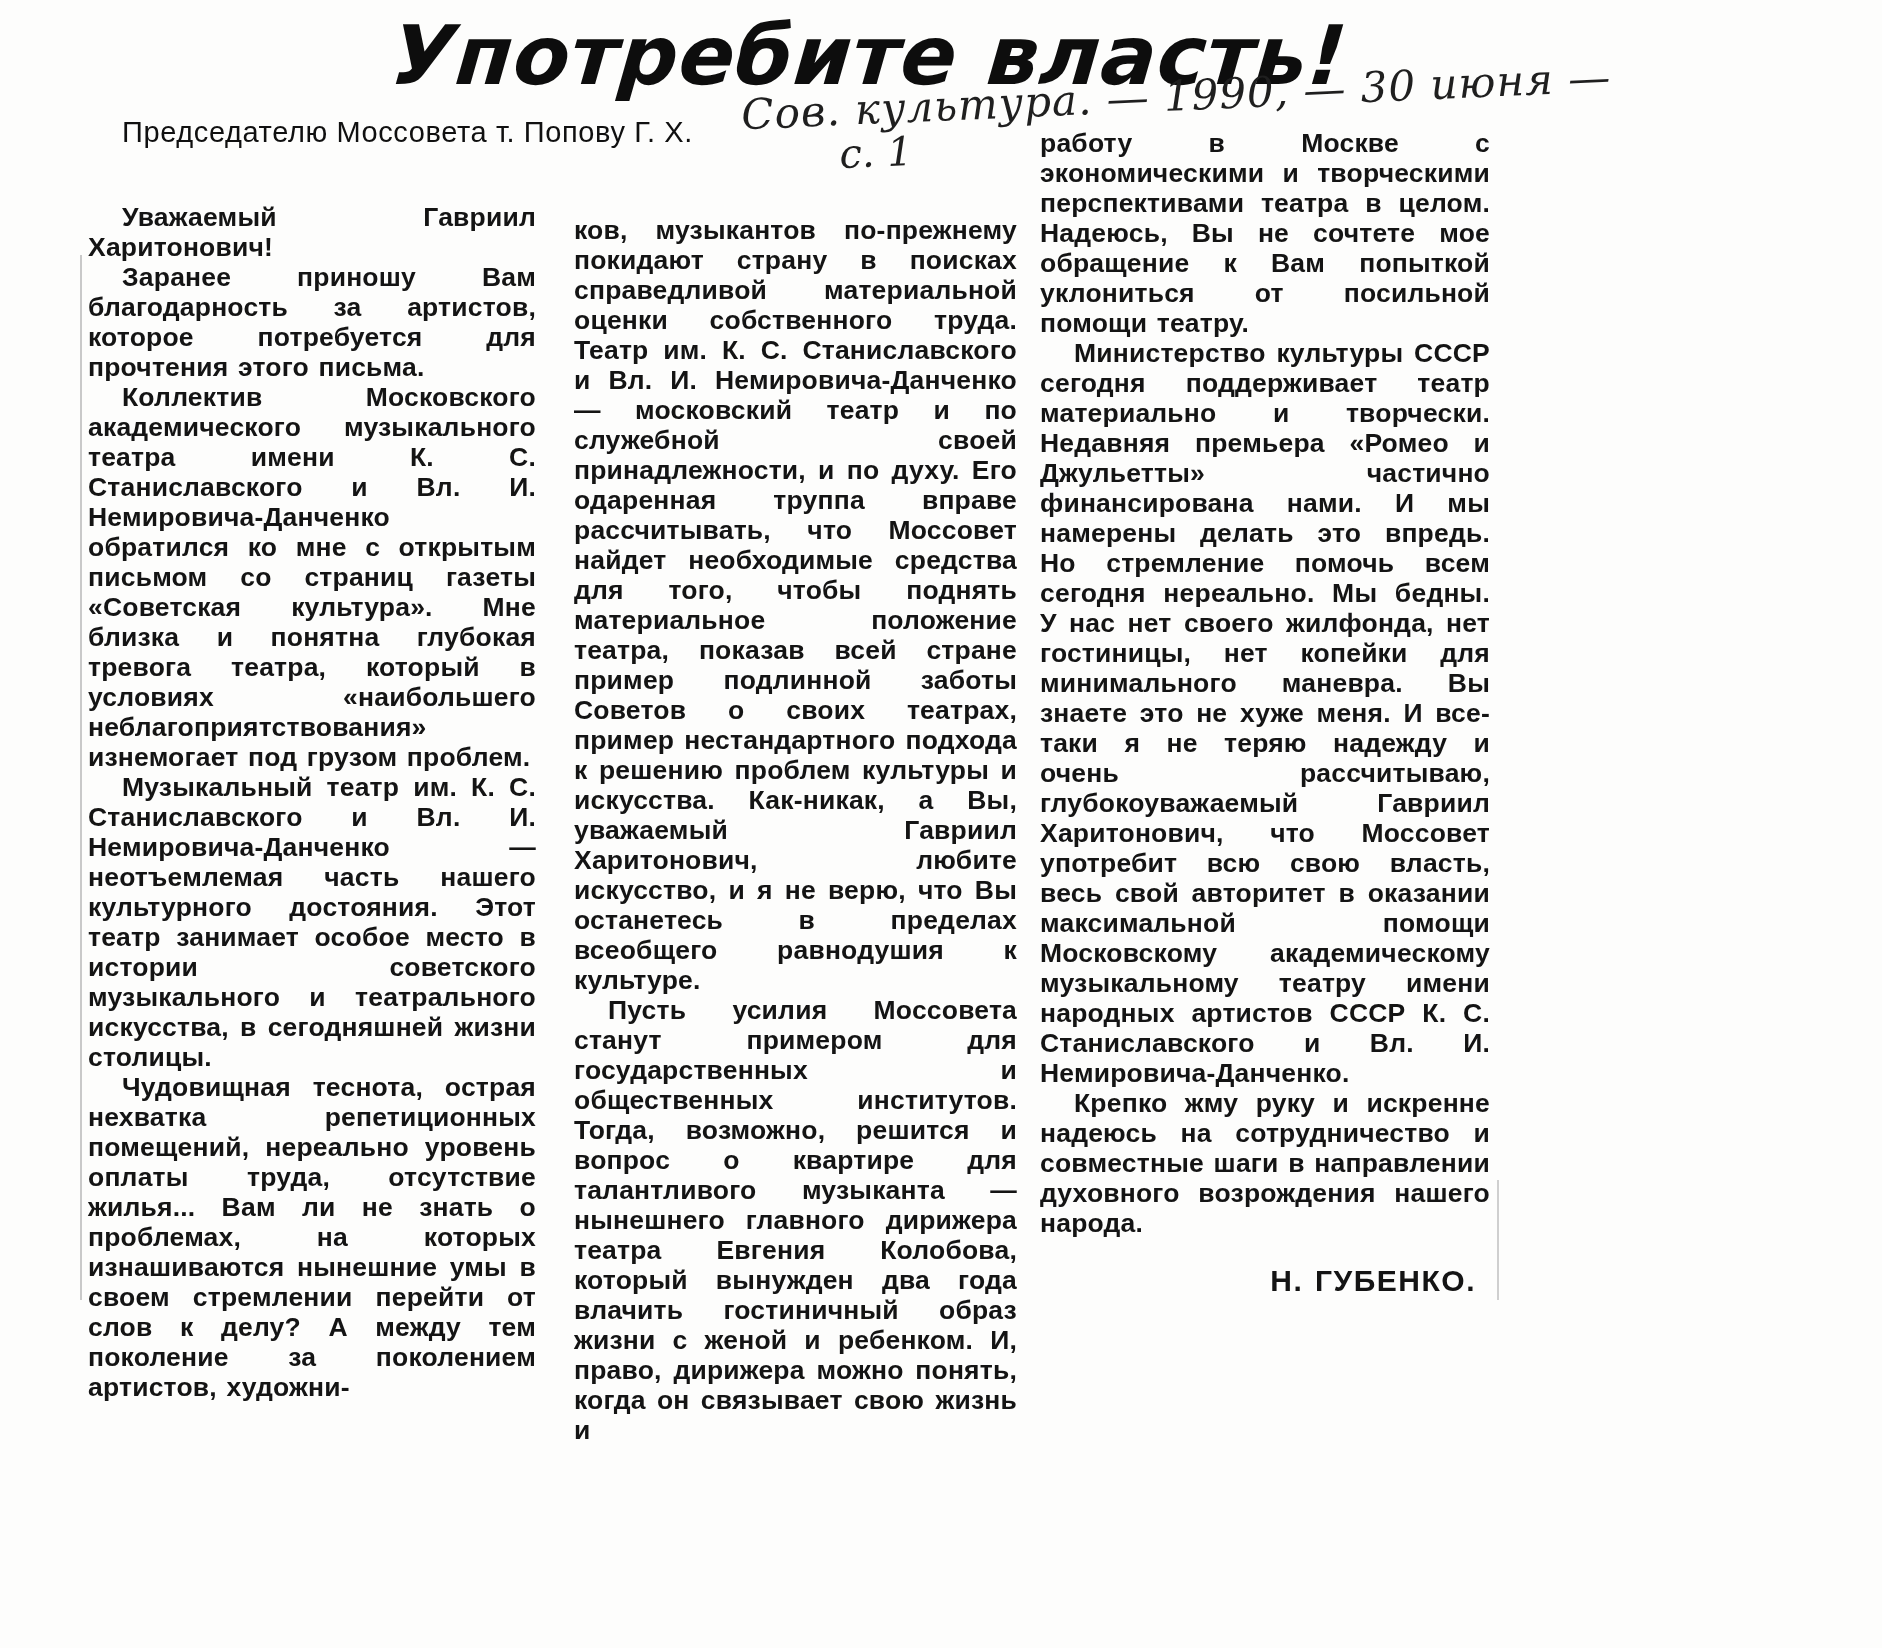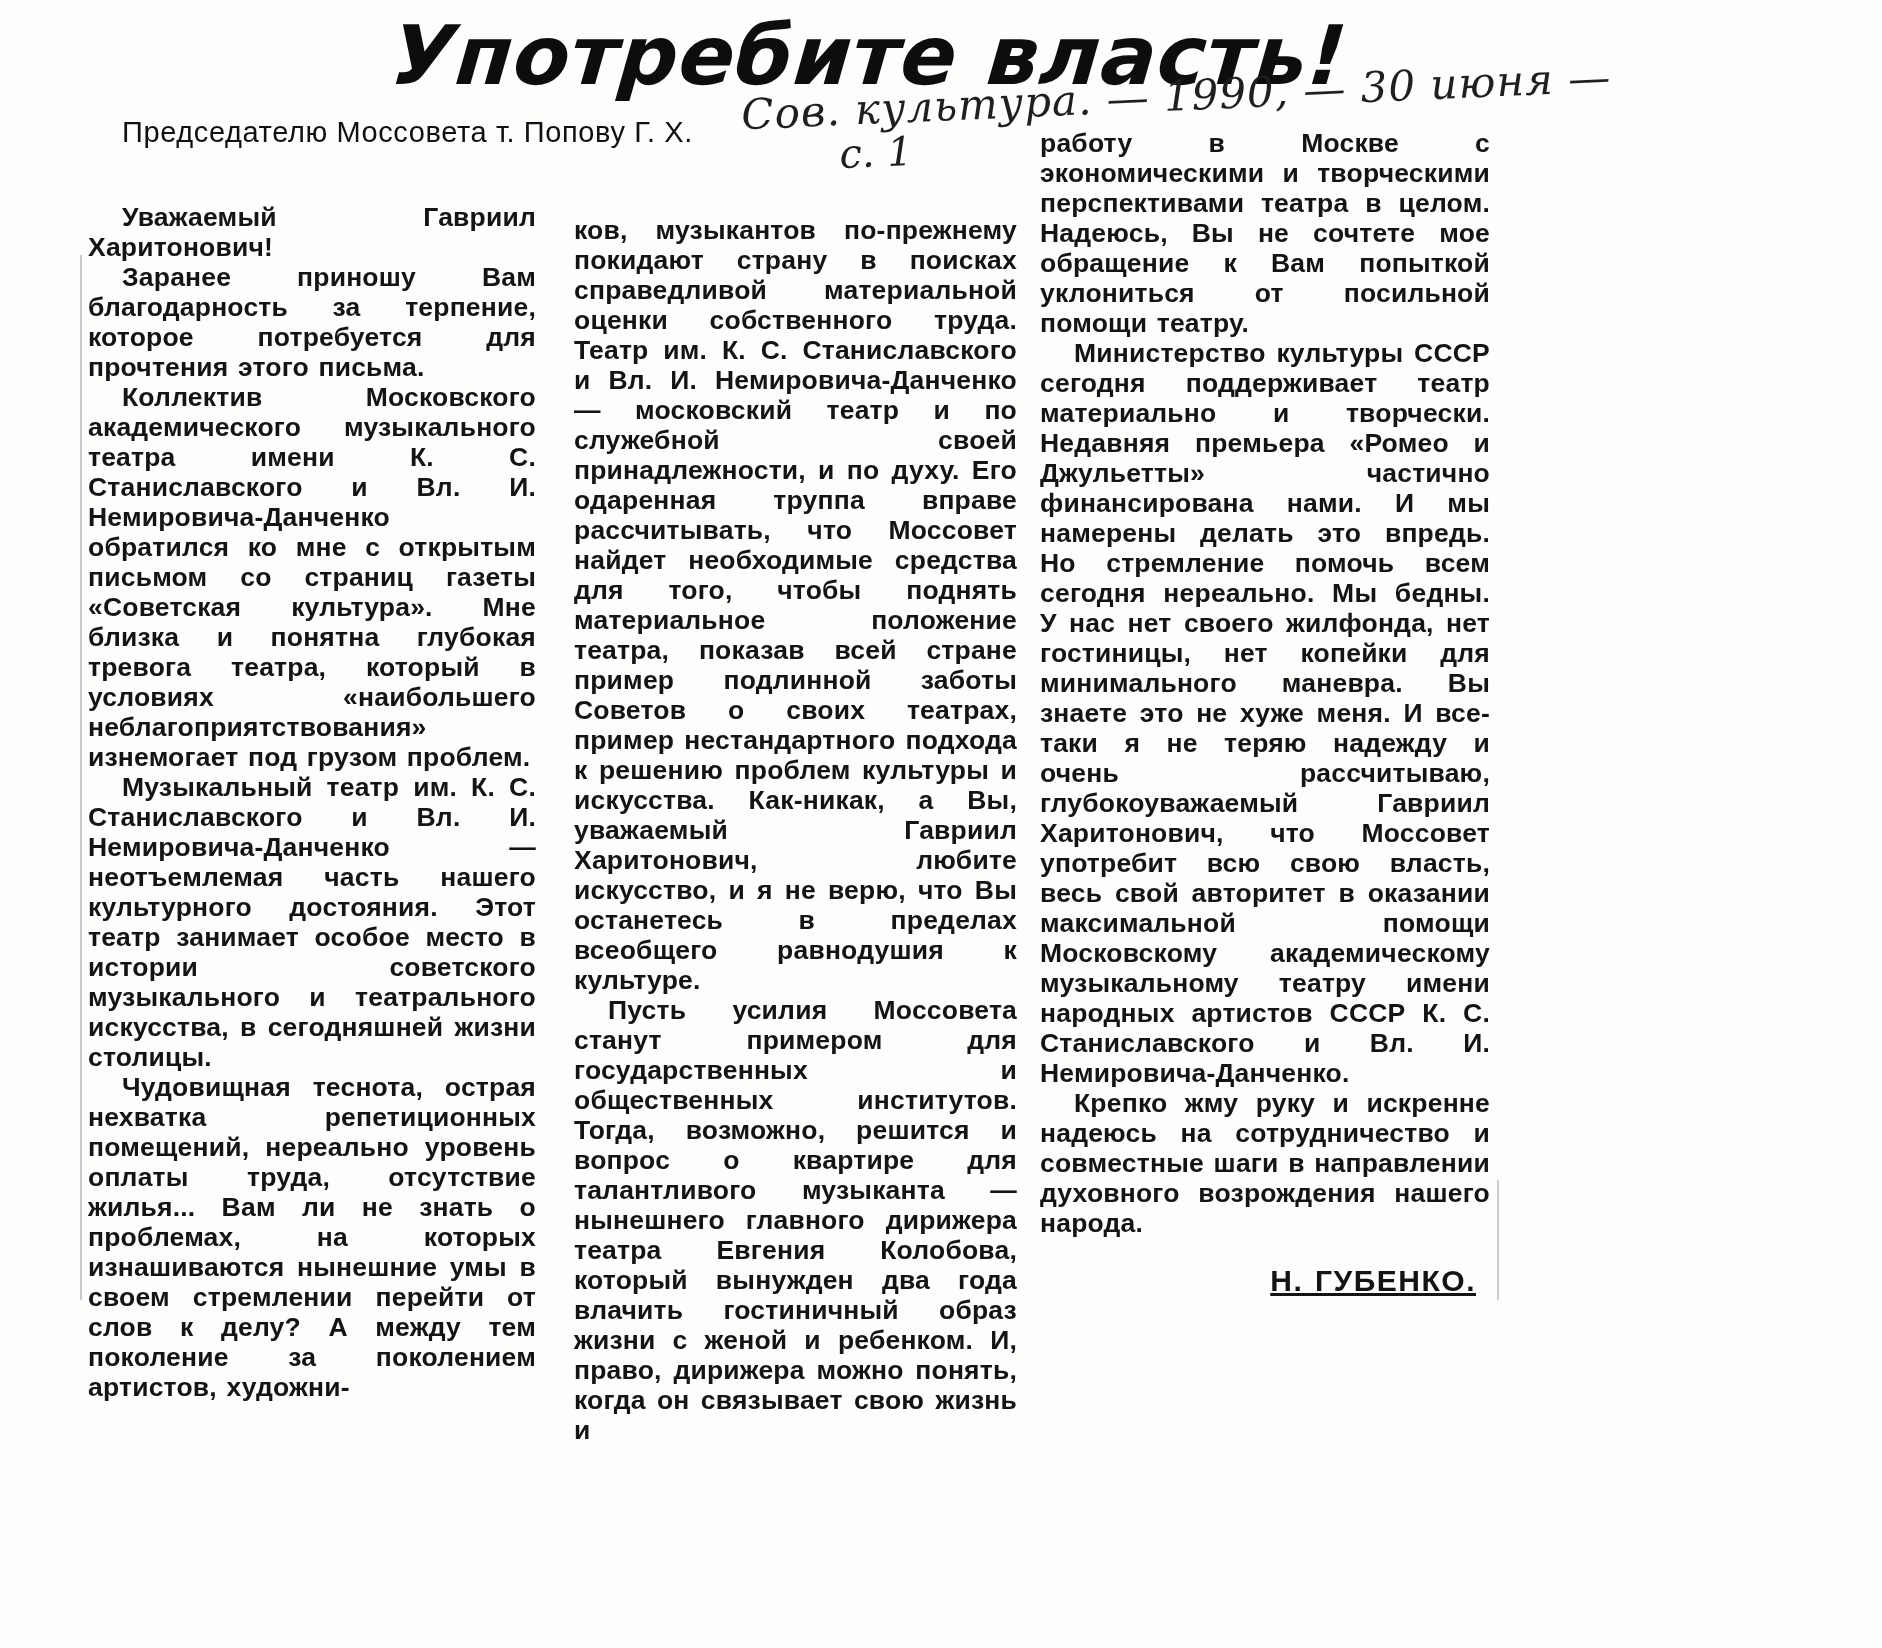--- a/index.html
+++ b/index.html
@@ -91,21 +91,20 @@
   .col2 { left: 574px; top: 183px; width: 443px; margin-top: 32px; }
   .col3 { left: 1040px; top: 128px; width: 450px; }
   .para { margin: 0; }
   .indent { text-indent: 34px; }
   .signature {
     margin: 28px 14px 0 0;
     text-align: right;
     font-size: 30px;
     font-weight: bold;
     letter-spacing: 1.5px;
-    text-decoration: underline;
   }
 </style>
 </head>
 <body>
 
 <div class="page">
 
   <div class="artifact-line"></div>
   <div class="artifact-line2"></div>
 
@@ -113,21 +112,21 @@
 
   <div class="handnote">
     <span class="handnote-line1">Сов. культура. — 1990, — 30 июня —</span>
     <span class="handnote-line2">с. 1</span>
   </div>
 
   <div class="addressee">Председателю Моссовета т. Попову Г. Х.</div>
 
   <div class="col col1">
     <p class="para indent">Уважаемый Гавриил Харитонович!</p>
-    <p class="para indent">Заранее приношу Вам благодарность за терпение, которое потребуется для прочтения этого письма.</p>
+    <p class="para indent">Заранее приношу Вам благодарность за артистов, которое потребуется для прочтения этого письма.</p>
     <p class="para indent">Коллектив Московского академического музыкального театра имени К. С. Станиславского и Вл. И. Немировича-Данченко обратился ко мне с открытым письмом со страниц газеты «Советская культура». Мне близка и понятна глубокая тревога театра, который в условиях «наибольшего неблагоприятствования» изнемогает под грузом проблем.</p>
     <p class="para indent">Музыкальный театр им. К. С. Станиславского и Вл. И. Немировича-Данченко — неотъемлемая часть нашего культурного достояния. Этот театр занимает особое место в истории советского музыкального и театрального искусства, в сегодняшней жизни столицы.</p>
     <p class="para indent">Чудовищная теснота, острая нехватка репетиционных помещений, нереально уровень оплаты труда, отсутствие жилья... Вам ли не знать о проблемах, на которых изнашиваются нынешние умы в своем стремлении перейти от слов к делу? А между тем поколение за поколением артистов, художни-</p>
   </div>
 
   <div class="col col2">
     <p class="para">ков, музыкантов по-прежнему покидают страну в поисках справедливой материальной оценки собственного труда. Театр им. К. С. Станиславского и Вл. И. Немировича-Данченко — московский театр и по служебной своей принадлежности, и по духу. Его одаренная труппа вправе рассчитывать, что Моссовет найдет необходимые средства для того, чтобы поднять материальное положение театра, показав всей стране пример подлинной заботы Советов о своих театрах, пример нестандартного подхода к решению проблем культуры и искусства. Как-никак, а Вы, уважаемый Гавриил Харитонович, любите искусство, и я не верю, что Вы останетесь в пределах всеобщего равнодушия к культуре.</p>
     <p class="para indent">Пусть усилия Моссовета станут примером для государственных и общественных институтов. Тогда, возможно, решится и вопрос о квартире для талантливого музыканта — нынешнего главного дирижера театра Евгения Колобова, который вынужден два года влачить гостиничный образ жизни с женой и ребенком. И, право, дирижера можно понять, когда он связывает свою жизнь и</p>
   </div>
 

